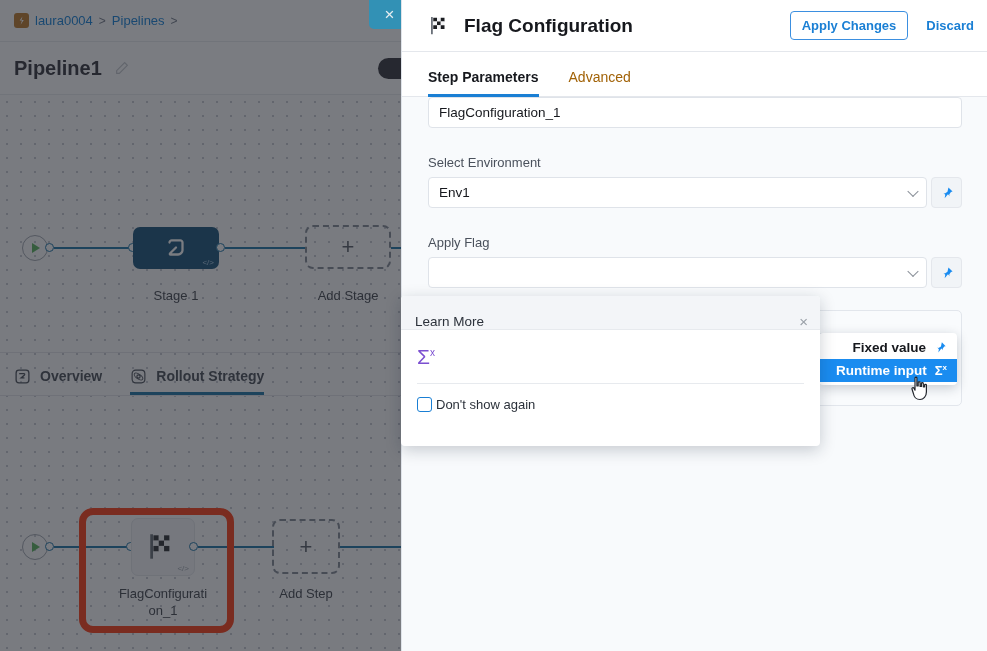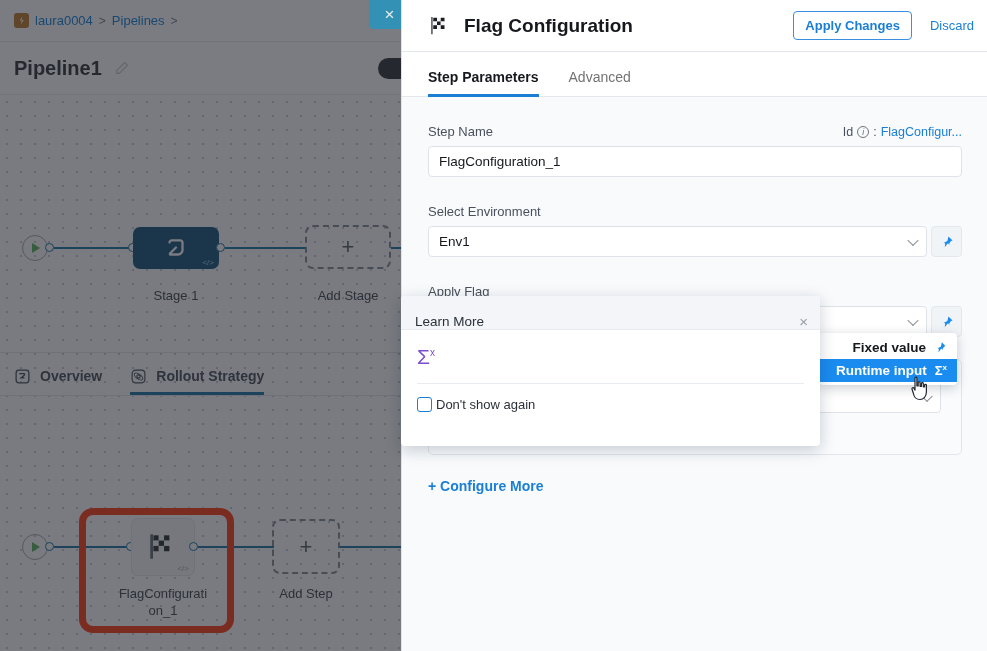--- a/index.html
+++ b/index.html
@@ -138,30 +138,30 @@
   }
   .panel-title { font-size: 19px; font-weight: bold; color: #16181d; margin-left: 12px; }
   .header-spacer { flex: 1; }
   .apply-btn {
     border: 1px solid #3b8fe0; border-radius: 4px; background: #fff;
     color: #1a7fd4; font-size: 13px; font-weight: bold;
     padding: 6px 11px; cursor: pointer;
   }
   .discard-btn {
     background: transparent; border: none; color: #1a7fd4;
-    font-size: 13px; font-weight: normal; margin-left: 18px; cursor: pointer;
+    font-size: 13px; font-weight: bold; margin-left: 18px; cursor: pointer;
   }
   .panel-tabs {
     position: absolute; left: 0; top: 52px; width: 586px; height: 45px;
     background: #ffffff; border-bottom: 1px solid #e4e7ec;
     display: flex; align-items: flex-end; padding-left: 26px; gap: 30px;
   }
   .ptab {
     position: relative; font-size: 14px; padding-bottom: 11px;
-    color: #737373; cursor: pointer;
+    color: #a16207; cursor: pointer;
   }
   .ptab.active { color: #16181d; font-weight: bold; }
   .ptab.active::after {
     content:''; position: absolute; left: 0; right: 0; bottom: -1px;
     height: 3px; background: #1a7fd4;
   }
 
   .panel-body { position: absolute; left: 0; top: 97px; width: 586px; height: 554px; padding: 0 26px; }
 
   .field-row { display: flex; align-items: baseline; justify-content: space-between; }
@@ -379,29 +379,20 @@
       <button class="discard-btn">Discard</button>
     </div>
 
     <div class="panel-tabs">
       <div class="ptab active">Step Parameters</div>
       <div class="ptab">Advanced</div>
     </div>
 
     <div class="panel-body">
 
-      <div class="field-row">
-        <div class="field-label">Step Name</div>
-        <div class="id-line">
-          <span>Id</span>
-          <span class="info-i">i</span>
-          <span>:</span>
-          <span class="id-link">FlagConfigur...</span>
-        </div>
-      </div>
       <input class="text-input" value="FlagConfiguration_1" style="">
 
       <div class="field-label">Select Environment</div>
       <div class="select-wrap">
         <div class="fake-select">
           <span>Env1</span>
           <span class="chev"></span>
         </div>
         <div class="pin-btn">
           <svg width="14" height="14" viewBox="0 0 24 24">

